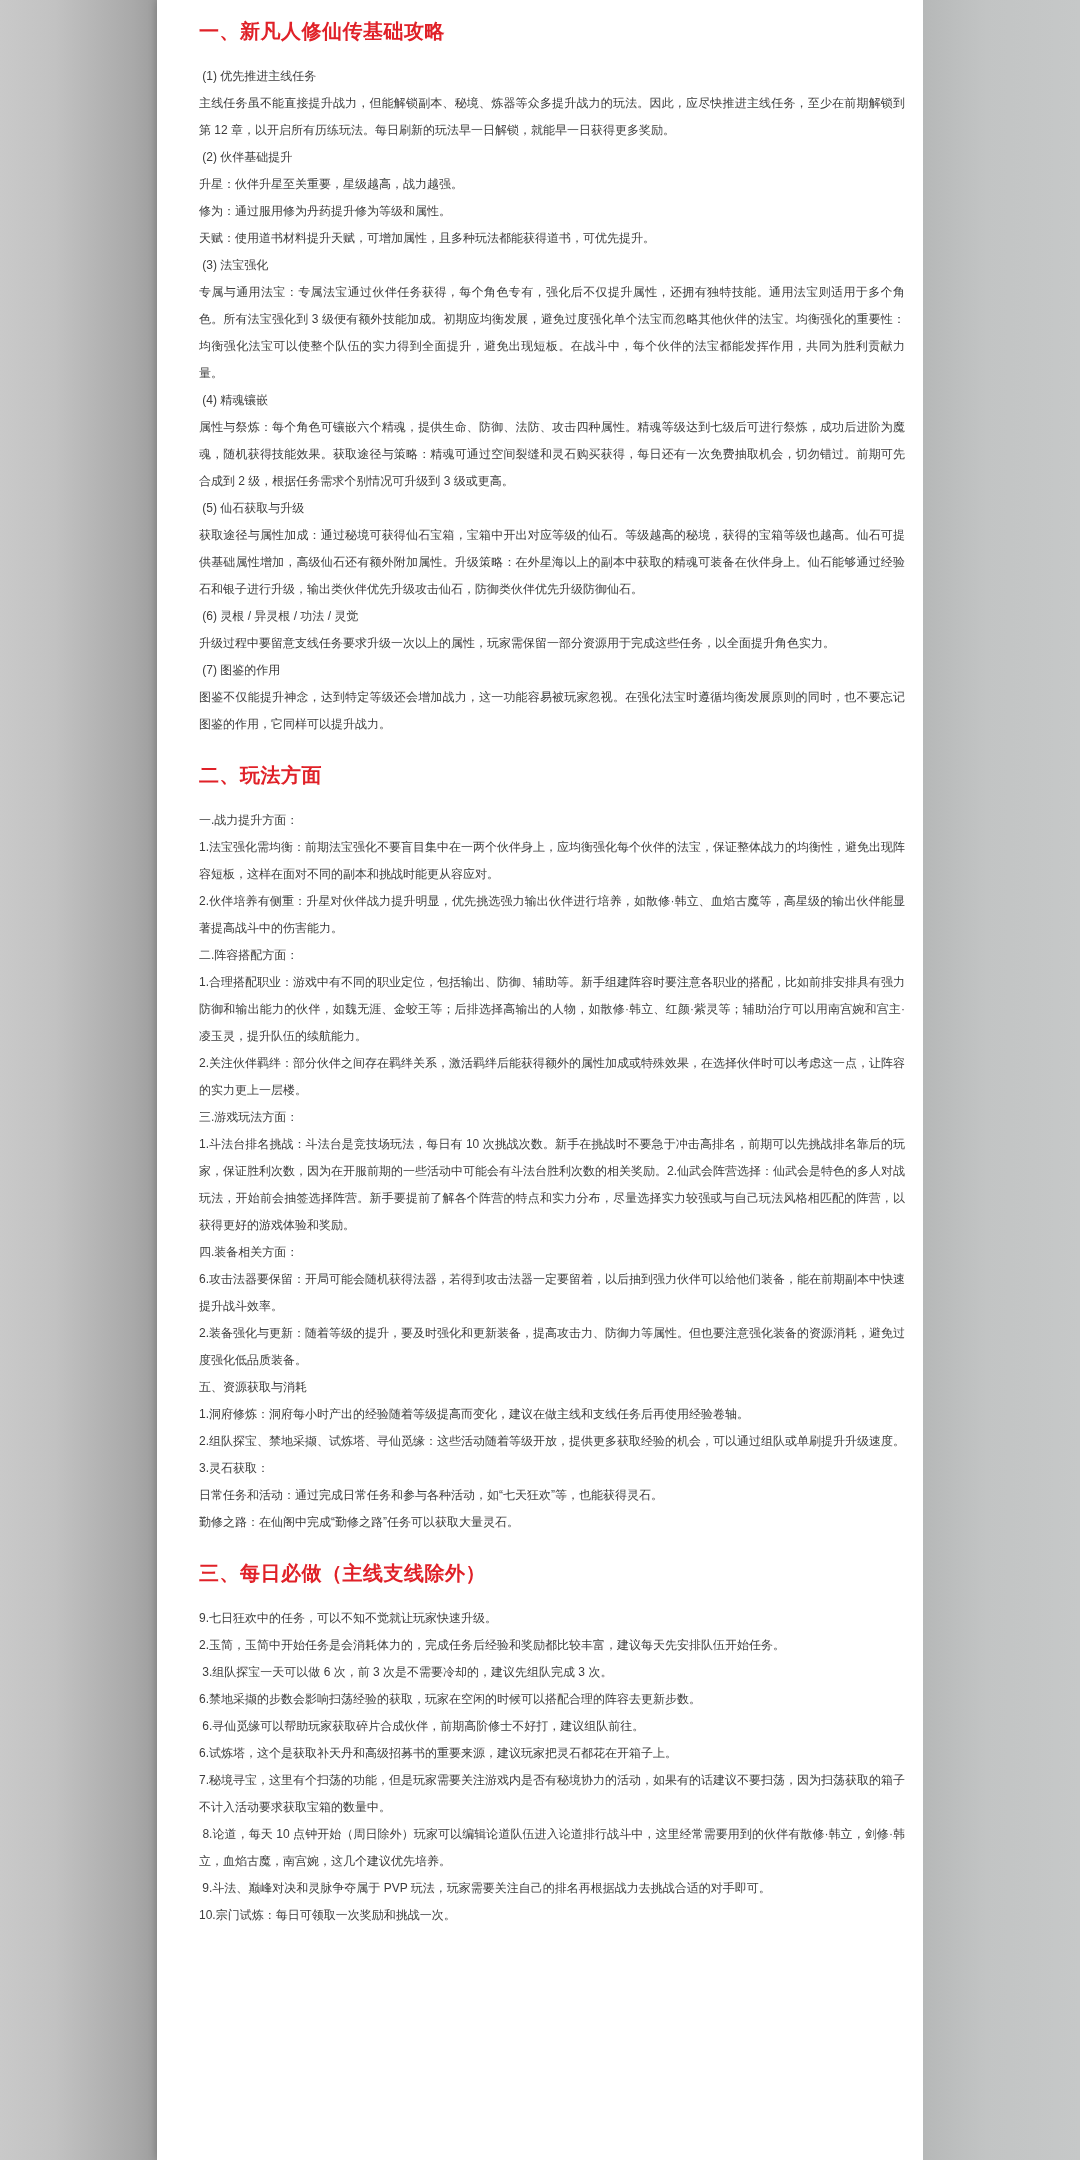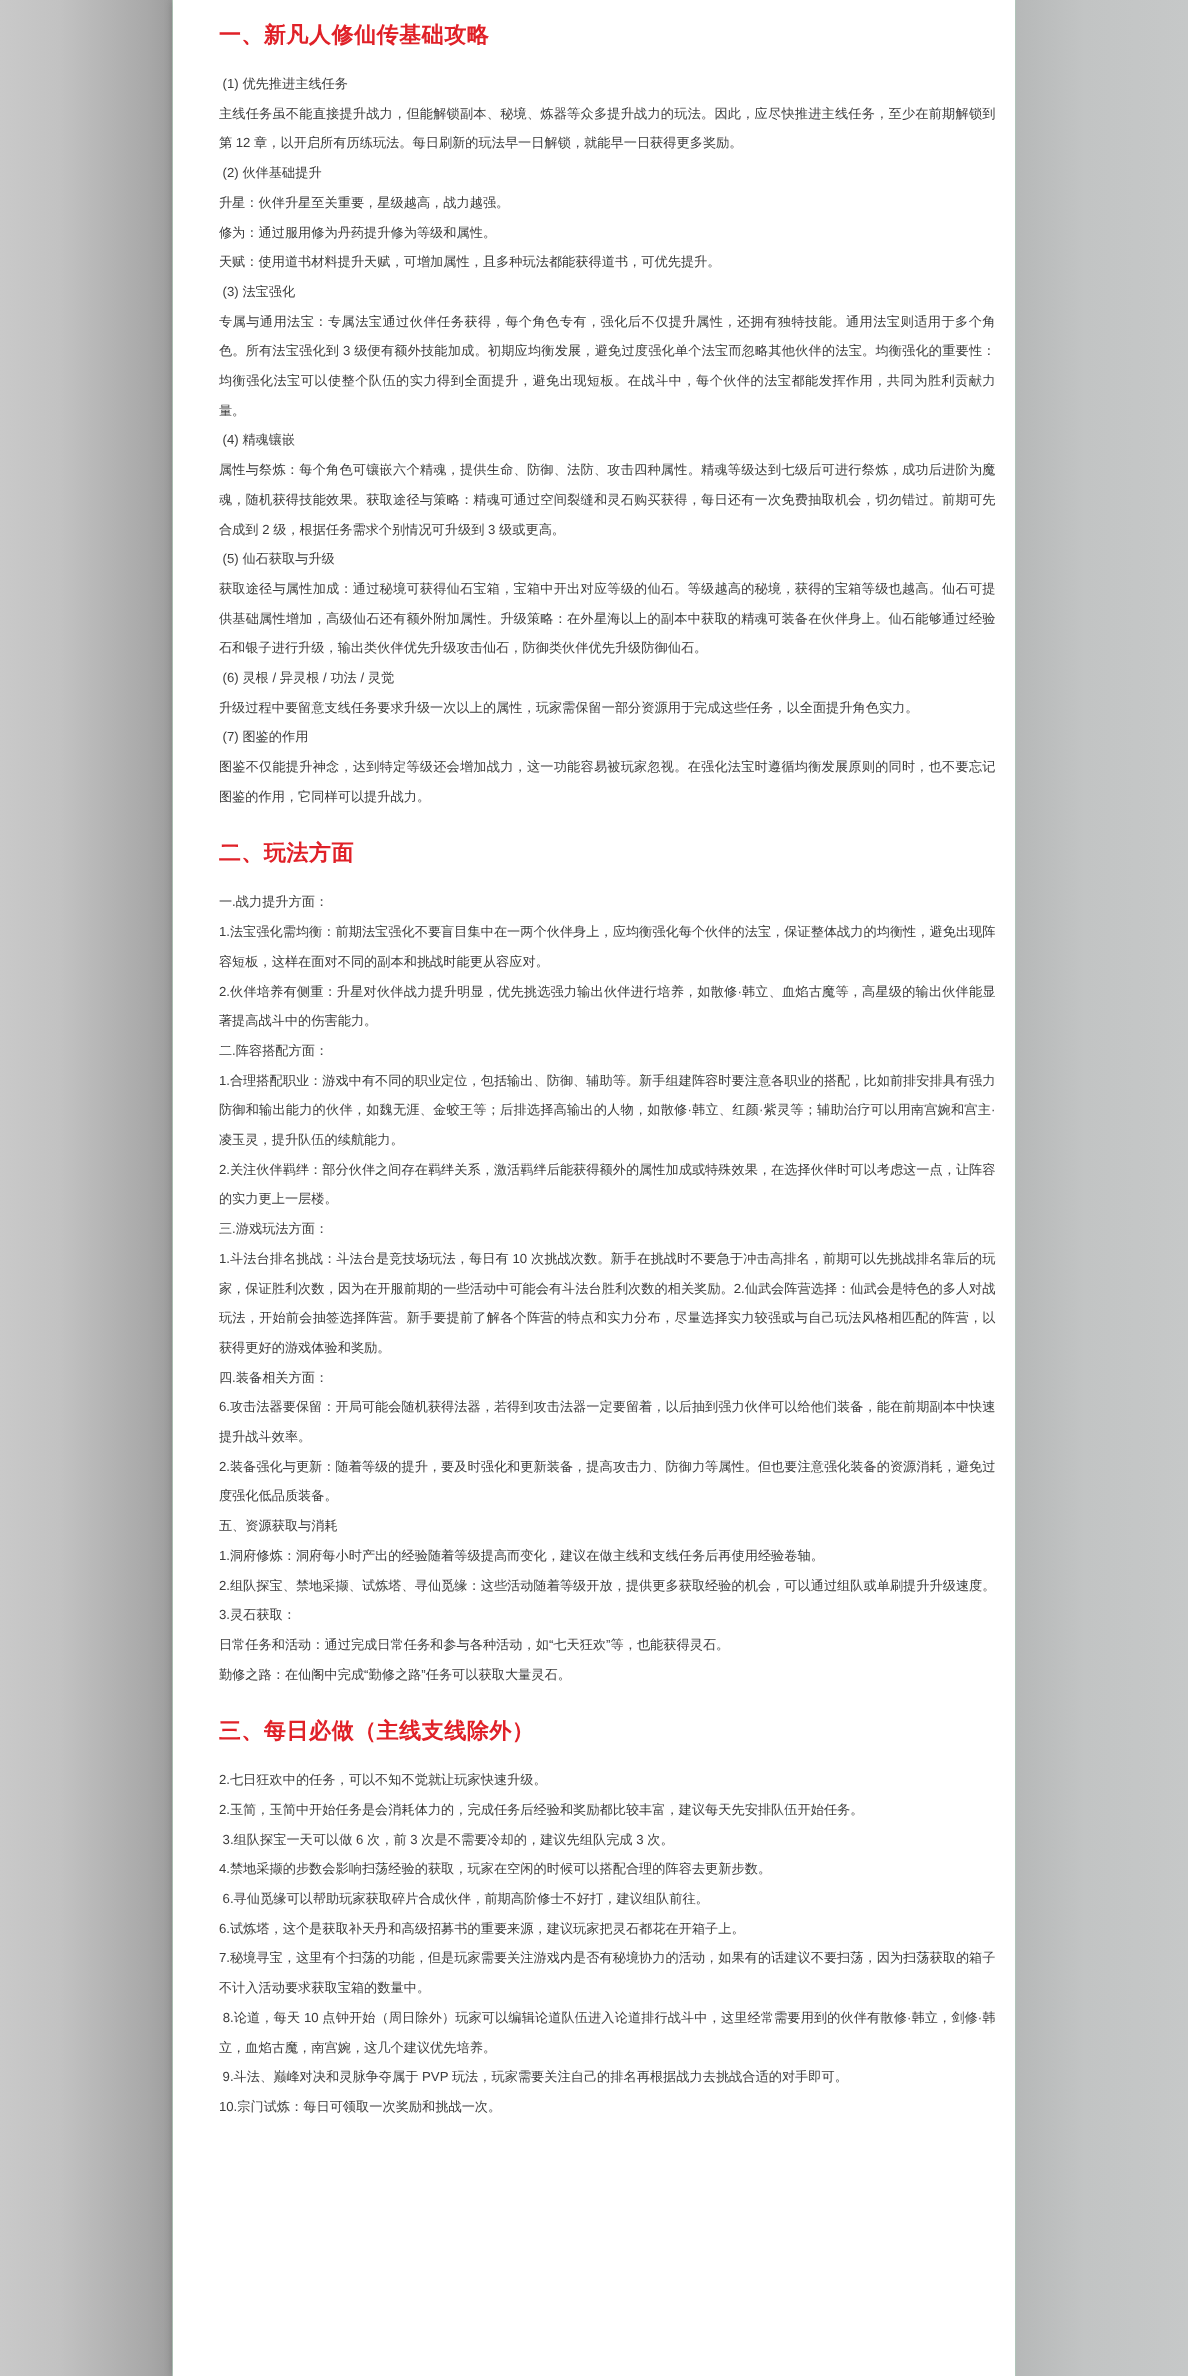--- a/index.html
+++ b/index.html
@@ -7,21 +7,21 @@
     padding: 0;
     width: 1080px;
     height: 2160px;
     overflow: hidden;
     font-family: "Liberation Sans", "DejaVu Sans", sans-serif;
   }
   .canvas {
     position: relative;
     width: 1080px;
     height: 2160px;
-    background: #86efac;
+    background: #ef4444;
   }
   .margin-left {
     position: absolute;
     left: 0; top: 0;
     width: 157px; height: 100%;
     background: linear-gradient(to right, #c9c9c9 0%, #c2c2c2 35%, #a9a9a9 85%, #9d9d9d 100%);
   }
   .margin-right {
     position: absolute;
     right: 0; top: 0;
@@ -105,24 +105,24 @@
           <p class="para">2.组队探宝、禁地采撷、试炼塔、寻仙觅缘：这些活动随着等级开放，提供更多获取经验的机会，可以通过组队或单刷提升升级速度。</p>
           <p class="para">3.灵石获取：</p>
           <p class="para">日常任务和活动：通过完成日常任务和参与各种活动，如“七天狂欢”等，也能获得灵石。</p>
           <p class="para">勤修之路：在仙阁中完成“勤修之路”任务可以获取大量灵石。</p>
         </div>
     </section>
 
     <section>
       <h2 class="sec-heading">三、每日必做（主线支线除外）</h2>
       <div class="sec-body">
-          <p class="para">2.七日狂欢中的任务，可以不知不觉就让玩家快速升级。</p>
+          <p class="para">9.七日狂欢中的任务，可以不知不觉就让玩家快速升级。</p>
           <p class="para">2.玉简，玉简中开始任务是会消耗体力的，完成任务后经验和奖励都比较丰富，建议每天先安排队伍开始任务。</p>
           <p class="para"> 3.组队探宝一天可以做 6 次，前 3 次是不需要冷却的，建议先组队完成 3 次。</p>
-          <p class="para">4.禁地采撷的步数会影响扫荡经验的获取，玩家在空闲的时候可以搭配合理的阵容去更新步数。</p>
+          <p class="para">6.禁地采撷的步数会影响扫荡经验的获取，玩家在空闲的时候可以搭配合理的阵容去更新步数。</p>
           <p class="para"> 6.寻仙觅缘可以帮助玩家获取碎片合成伙伴，前期高阶修士不好打，建议组队前往。</p>
           <p class="para">6.试炼塔，这个是获取补天丹和高级招募书的重要来源，建议玩家把灵石都花在开箱子上。</p>
           <p class="para">7.秘境寻宝，这里有个扫荡的功能，但是玩家需要关注游戏内是否有秘境协力的活动，如果有的话建议不要扫荡，因为扫荡获取的箱子不计入活动要求获取宝箱的数量中。</p>
           <p class="para"> 8.论道，每天 10 点钟开始（周日除外）玩家可以编辑论道队伍进入论道排行战斗中，这里经常需要用到的伙伴有散修·韩立，剑修·韩立，血焰古魔，南宫婉，这几个建议优先培养。</p>
           <p class="para"> 9.斗法、巅峰对决和灵脉争夺属于 PVP 玩法，玩家需要关注自己的排名再根据战力去挑战合适的对手即可。</p>
           <p class="para">10.宗门试炼：每日可领取一次奖励和挑战一次。</p>
         </div>
     </section>
 
   </div>

